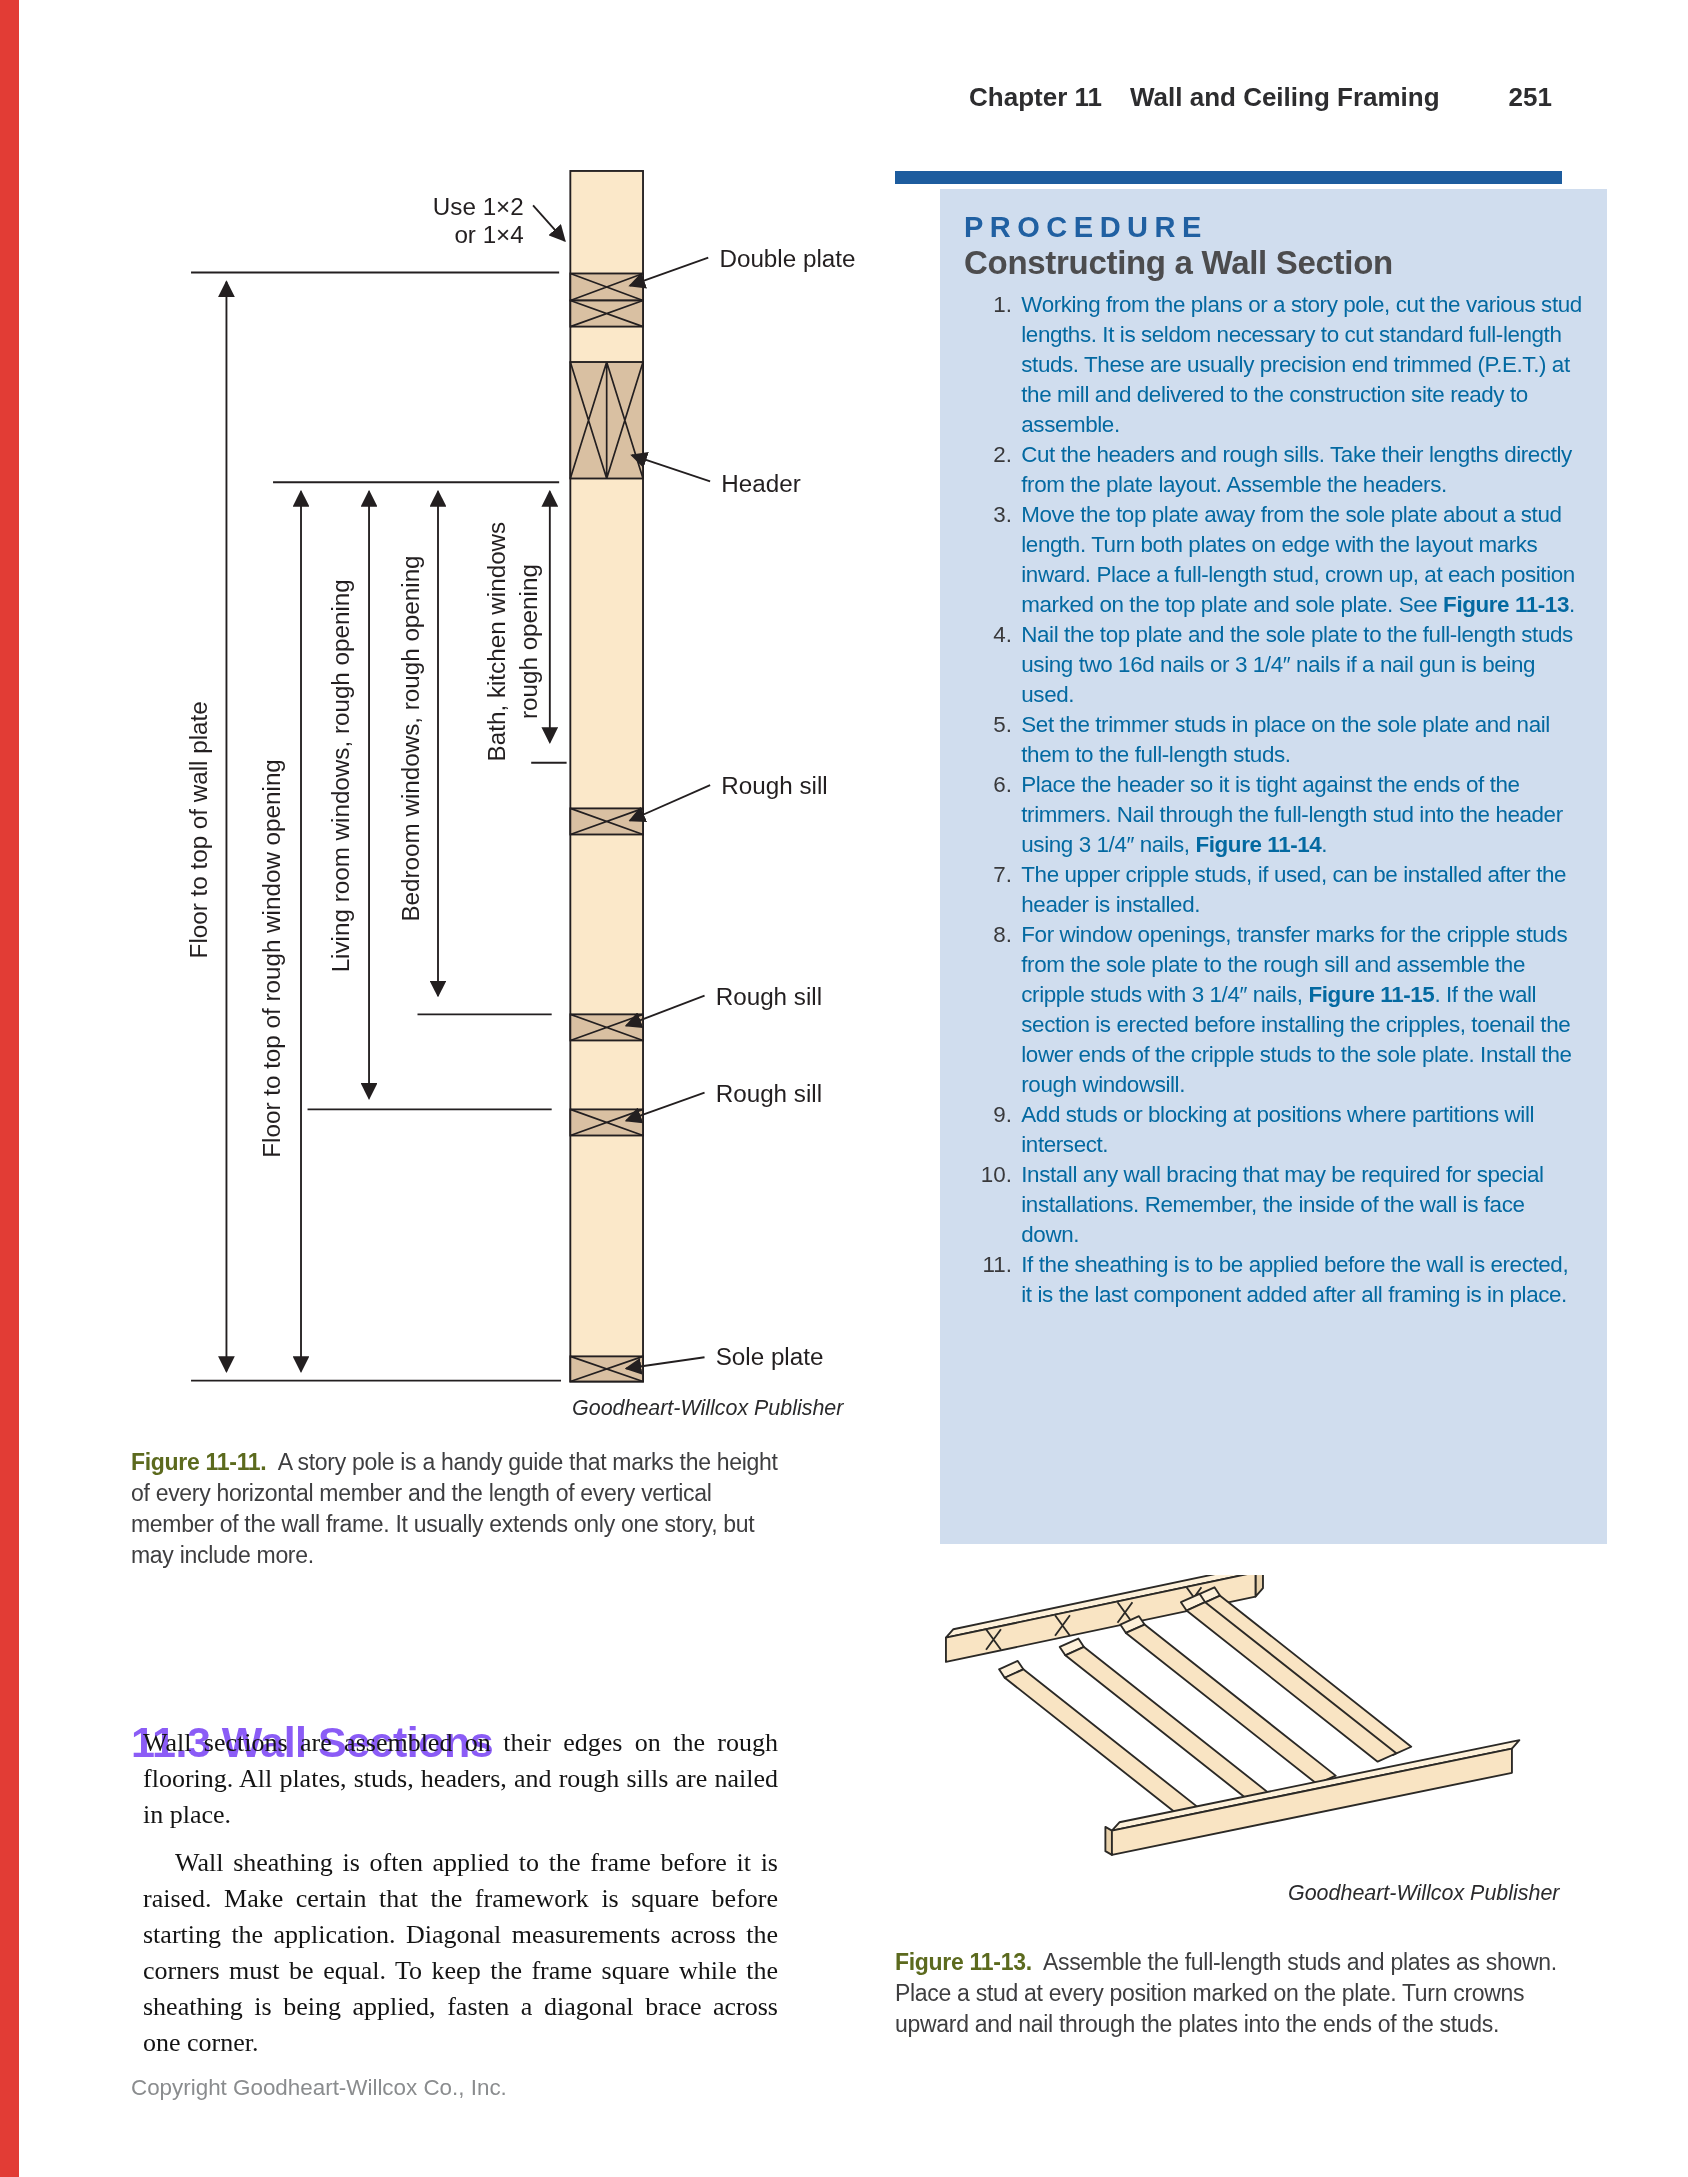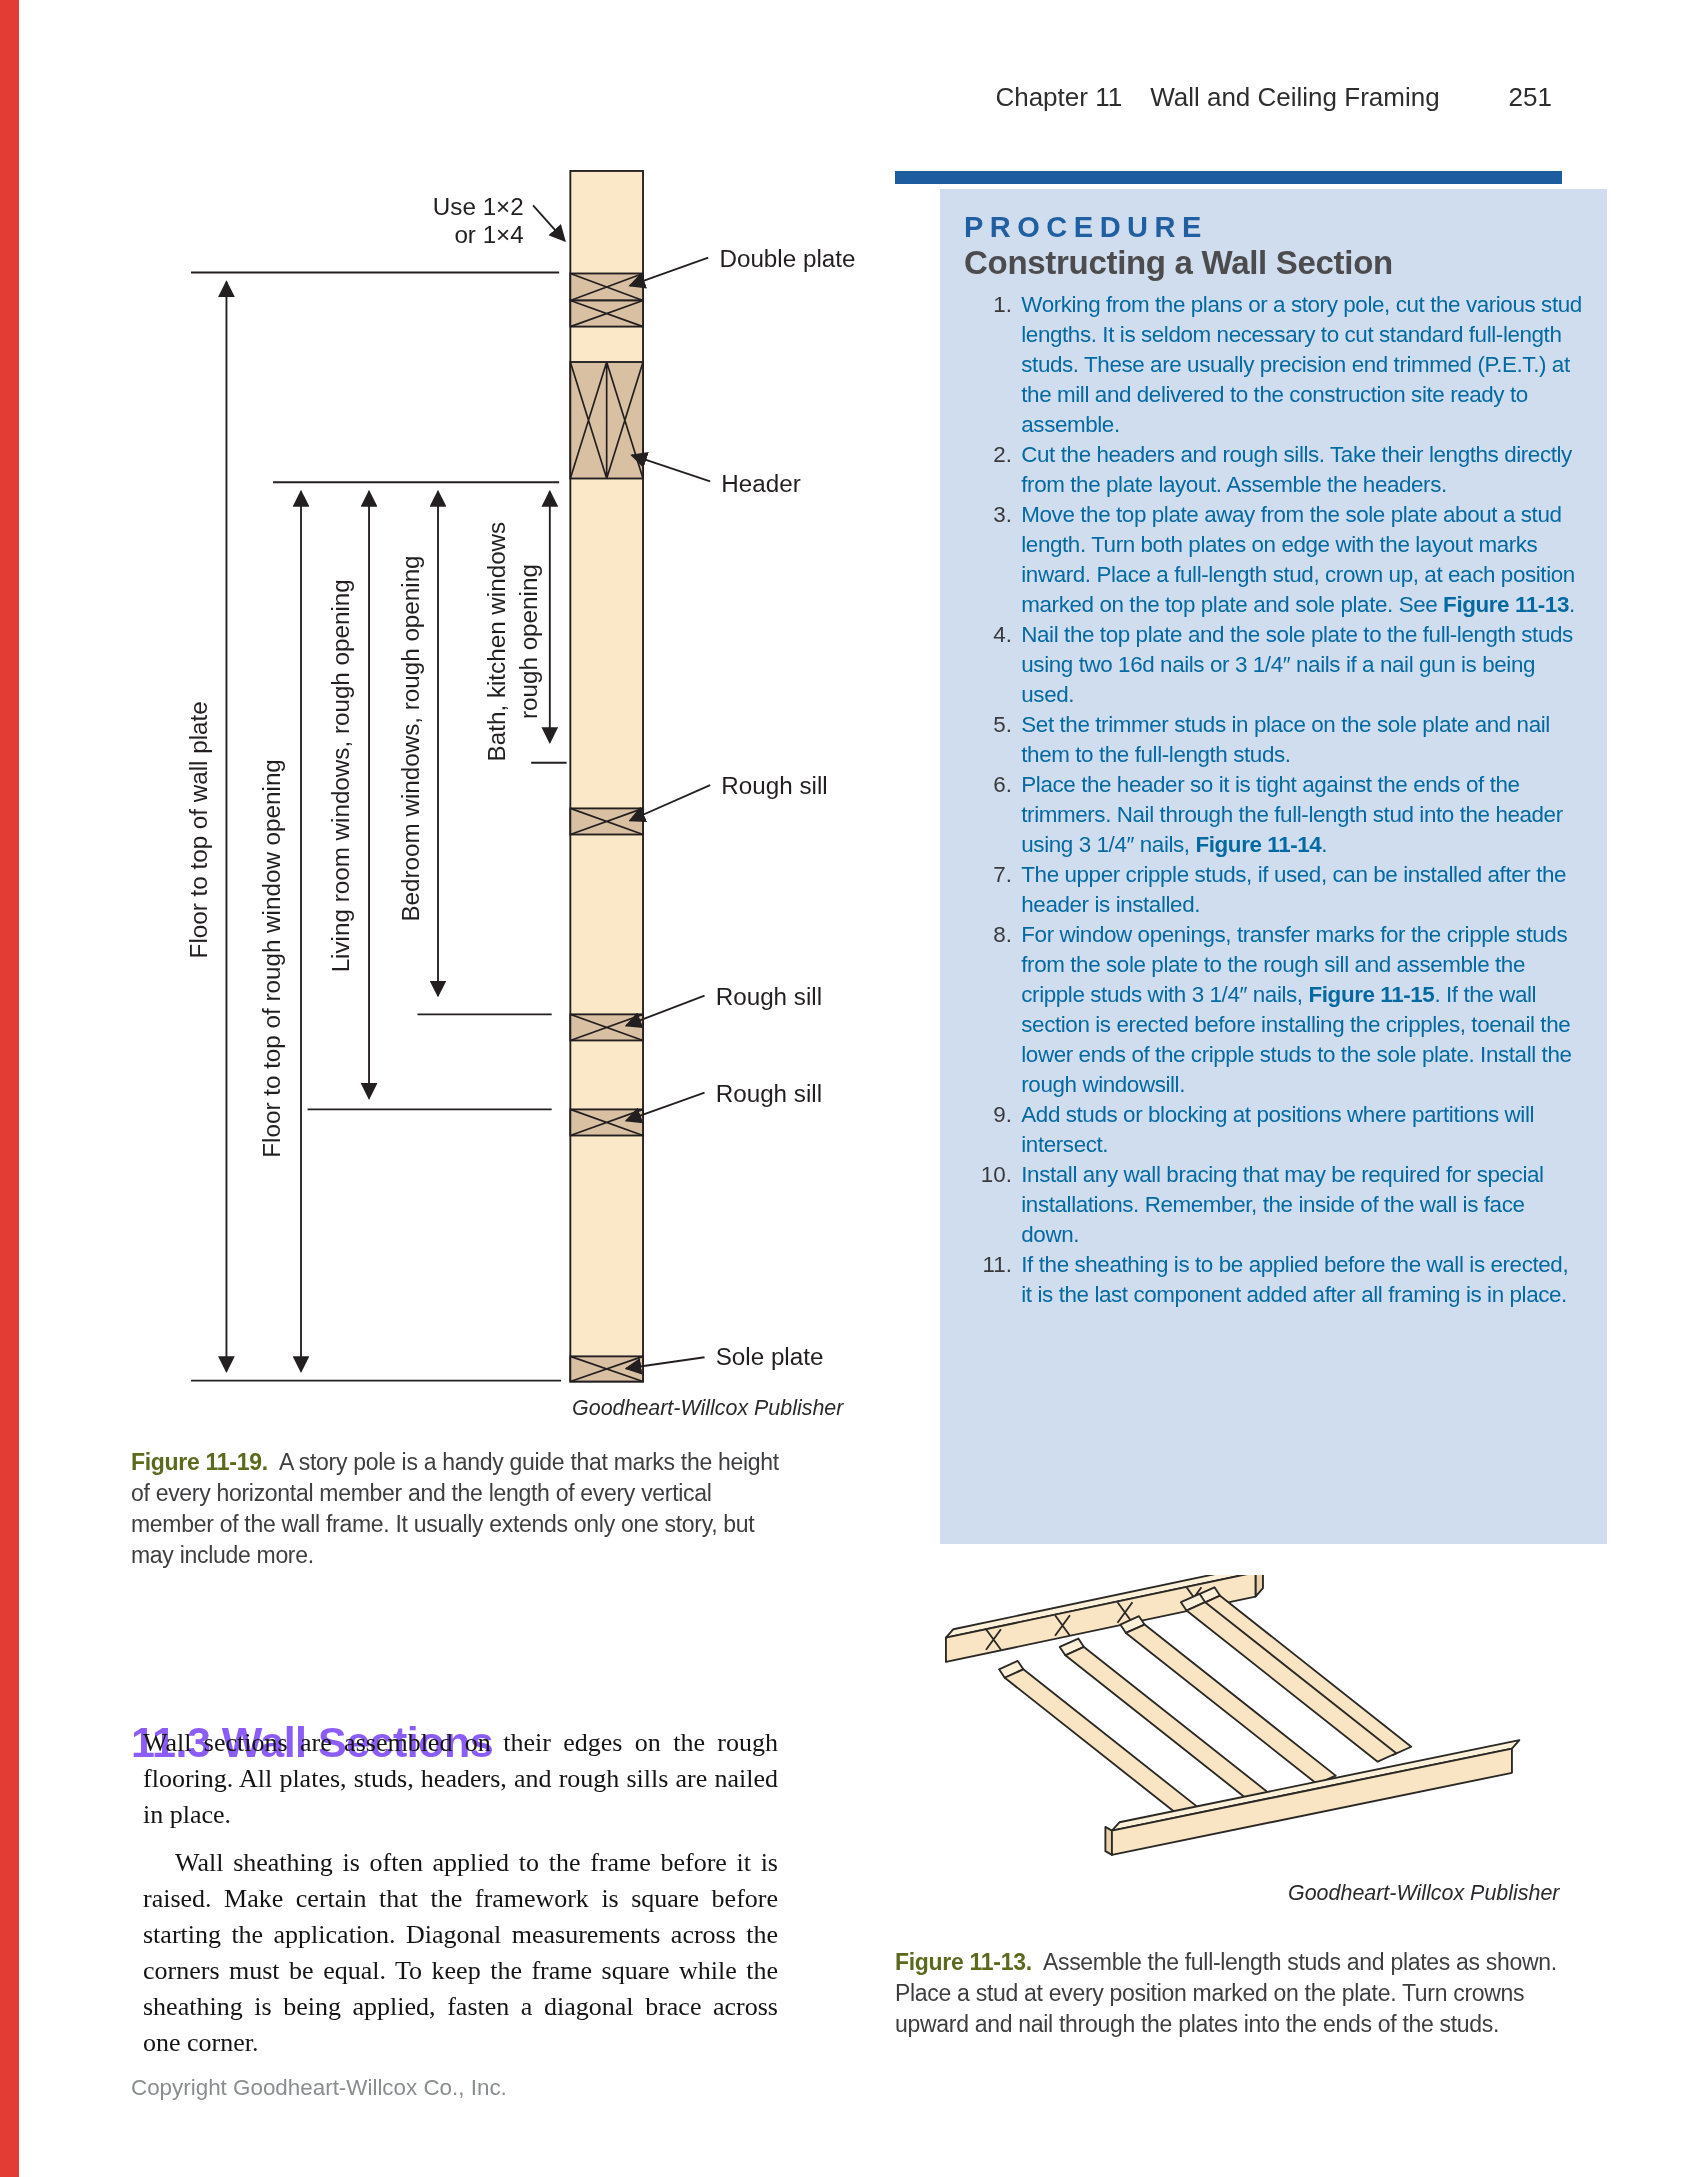--- a/index.html
+++ b/index.html
@@ -1,20 +1,20 @@
 <!DOCTYPE html>
 <html style="font-size:15px"><head>
 <meta charset="utf-8">
 <style>
   html,body{margin:0;padding:0;background:#ffffff;}
   .page{position:relative;width:1688px;height:2178px;background:#ffffff;overflow:hidden;
         font-family:"Liberation Sans",sans-serif;color:#231f20;}
   .red-edge{position:absolute;left:0;top:0;width:18.6px;height:2178px;background:#e23c35;}
   .running-head{position:absolute;top:82px;right:136px;display:flex;align-items:flex-start;
-        font-size:26px;color:#2d2d2f;}
+        font-size:26px;color:#2d2d2f;font-weight:bold;}
   .running-head .rh-title{margin-left:28px;}
   .running-head .rh-page{margin-left:69px;}
   svg{position:absolute;}
   svg text{font-family:"Liberation Sans",sans-serif;font-size:26px;fill:#231f20;}
   .credit-it{font-style:italic;font-size:23px;fill:#2a2a2c;}
   .figcap{position:absolute;left:131px;width:664px;font-size:23px;line-height:31px;color:#3e3e40;
         letter-spacing:-0.3px;}
   .figcap .cap-label{font-weight:bold;color:#5c6a1e;padding-right:11.2px;}
   .cap13{left:895px;width:666px;}
   .section-heading{position:absolute;left:131px;top:1718px;font-size:43px;font-weight:bold;
@@ -128,21 +128,21 @@
     <text x="301" y="1028" text-anchor="middle" transform="rotate(-90 301 1028)">Floor to top of rough window opening</text>
     <text x="375" y="832" text-anchor="middle" transform="rotate(-90 375 832)">Living room windows, rough opening</text>
     <text x="450" y="792" text-anchor="middle" transform="rotate(-90 450 792)">Bedroom windows, rough opening</text>
     <text x="542" y="688" text-anchor="middle" transform="rotate(-90 542 688)">Bath, kitchen windows</text>
     <text x="576" y="688" text-anchor="middle" transform="rotate(-90 576 688)">rough opening</text>
 
     <text class="credit-it" x="905" y="1518" text-anchor="end">Goodheart-Willcox Publisher</text>
   </svg>
 
   <div class="figcap" style="top:1447px;">
-    <span class="cap-label">Figure 11-19.</span><span>A story pole is a handy guide that marks the height of every horizontal member and the length of every vertical member of the wall frame. It usually extends only one story, but may include more.</span>
+    <span class="cap-label">Figure 11-11.</span><span>A story pole is a handy guide that marks the height of every horizontal member and the length of every vertical member of the wall frame. It usually extends only one story, but may include more.</span>
   </div>
 
   <div class="section-heading">11.3 Wall Sections</div>
   <div class="bodycopy">
     <p>Wall sections are assembled on their edges on the rough flooring. All plates, studs, headers, and rough sills are nailed in place.</p>
     <p class="indent">Wall sheathing is often applied to the frame before it is raised. Make certain that the framework is square before starting the application. Diagonal measurements across the corners must be equal. To keep the frame square while the sheathing is being applied, fasten a diagonal brace across one corner.</p>
   </div>
 
   <div class="proc-topbar"></div>
   <div class="proc-box">

